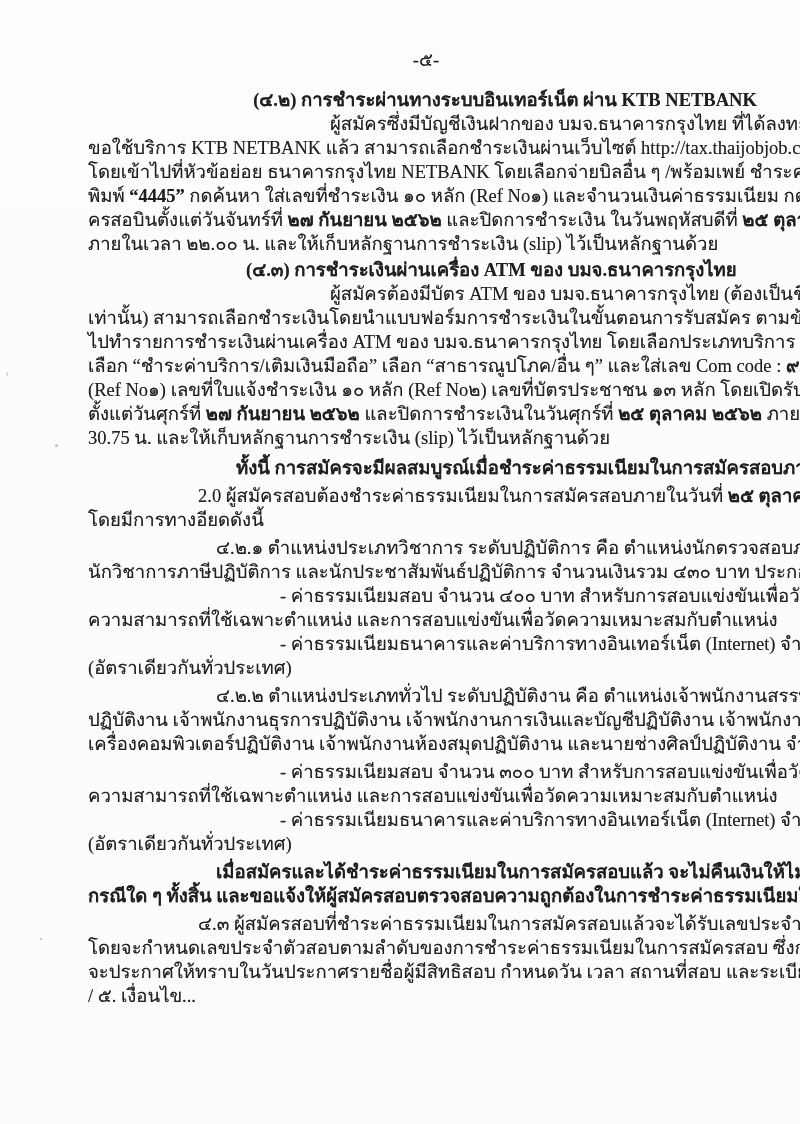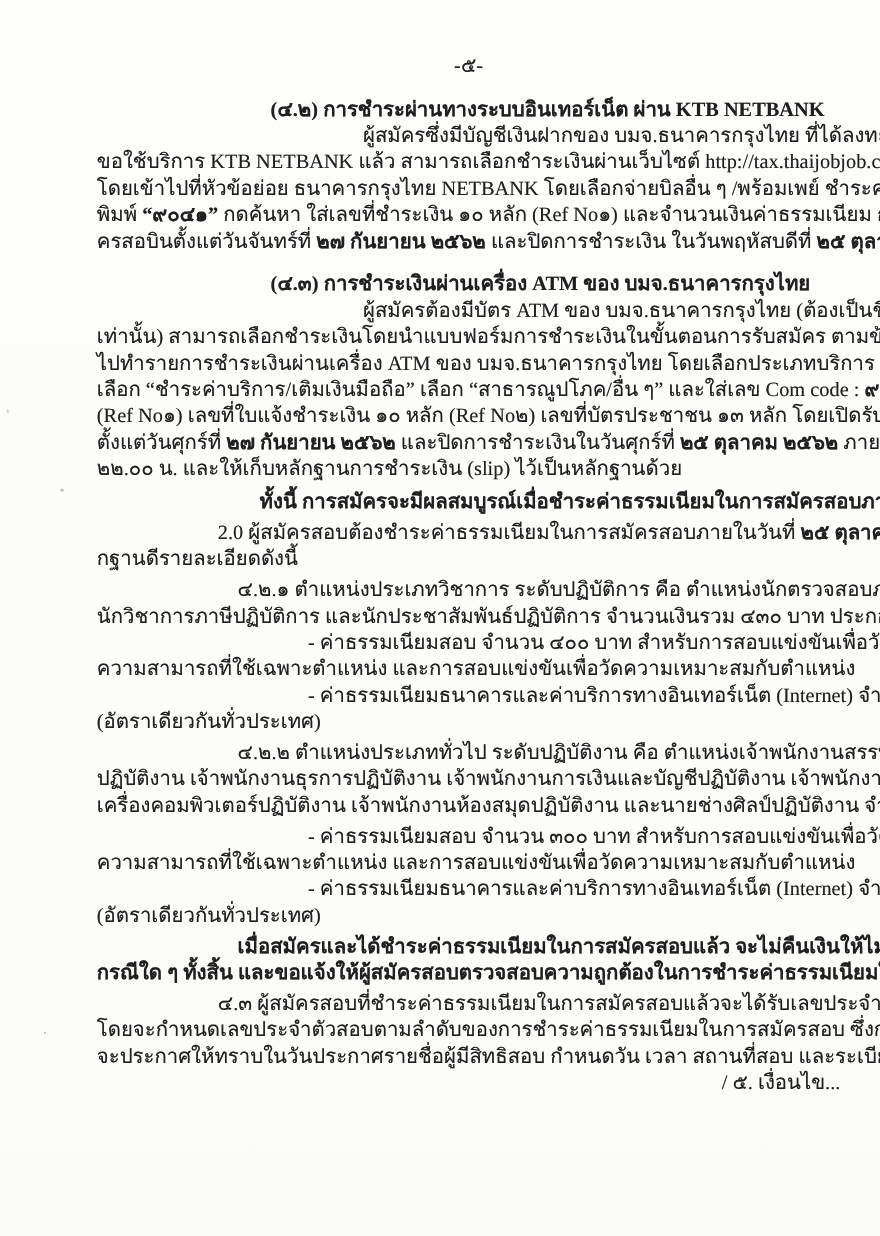--- a/index.html
+++ b/index.html
@@ -21,64 +21,65 @@
   }
   .block { margin: 0; }
   .line {
     font-size: 18.5px;
     line-height: 24px;
     white-space: nowrap;
     text-shadow: 0 0 0.5px rgba(45,45,45,0.55);
   }
   .b { font-weight: bold; }
   .align-center { text-align: center; }
-  .align-right  { text-align: right; }
+  .align-right  { text-align: left; }
   .speck {
     position: absolute;
     background: #8a8a86;
     border-radius: 50%;
     opacity: 0.55;
   }
 </style>
 </head>
 <body>
 
 <div class="page">
   <div class="content">
       <div class="block align-center">
         <div class="line"><span>-๕-</span></div>
       </div>
-      <div class="block" style="margin-top: 16px;">
+      <div class="block" style="margin-top: 16px; text-align: center;">
         <div class="line" style="padding-left: 158px;"><span class="b">(๔.๒) การชำระผ่านทางระบบอินเทอร์เน็ต ผ่าน KTB NETBANK</span></div>
       </div>
       <div class="block">
         <div class="line" style="padding-left: 242px;"><span>ผู้สมัครซึ่งมีบัญชีเงินฝากของ บมจ.ธนาคารกรุงไทย ที่ได้ลงทะเบียน (Register)</span></div>
         <div class="line"><span>ขอใช้บริการ KTB NETBANK แล้ว สามารถเลือกชำระเงินผ่านเว็บไซต์ http://tax.thaijobjob.com</span></div>
         <div class="line"><span>โดยเข้าไปที่หัวข้อย่อย ธนาคารกรุงไทย NETBANK โดยเลือกจ่ายบิลอื่น ๆ /พร้อมเพย์ ชำระค่าสินค้าและบริการ</span></div>
-        <div class="line"><span>พิมพ์ </span><span class="b">“๙๐๔๑”</span><span> กดค้นหา ใส่เลขที่ชำระเงิน ๑๐ หลัก (Ref No๑) และจำนวนเงินค่าธรรมเนียม กดตกลง</span></div>
+        <div class="line"><span>พิมพ์ </span><span class="b">“4445”</span><span> กดค้นหา ใส่เลขที่ชำระเงิน ๑๐ หลัก (Ref No๑) และจำนวนเงินค่าธรรมเนียม กดตกลง</span></div>
         <div class="line"><span>ครสอบินตั้งแต่วันจันทร์ที่ </span><span class="b">๒๗ กันยายน ๒๕๖๒</span><span> และปิดการชำระเงิน ในวันพฤหัสบดีที่ </span><span class="b">๒๕ ตุลาคม ๒๕๖๒</span></div>
+        <div class="line"><span>ภายในเวลา ๒๒.๐๐ น. และให้เก็บหลักฐานการชำระเงิน (slip) ไว้เป็นหลักฐานด้วย</span></div>
       </div>
-      <div class="block" style="margin-top: 15px;">
+      <div class="block" style="margin-top: 2px;">
         <div class="line" style="padding-left: 158px;"><span class="b">(๔.๓) การชำระเงินผ่านเครื่อง ATM ของ บมจ.ธนาคารกรุงไทย</span></div>
       </div>
       <div class="block">
         <div class="line" style="padding-left: 242px;"><span>ผู้สมัครต้องมีบัตร ATM ของ บมจ.ธนาคารกรุงไทย (ต้องเป็นชื่อของผู้สมัคร</span></div>
         <div class="line"><span>เท่านั้น) สามารถเลือกชำระเงินโดยนำแบบฟอร์มการชำระเงินในขั้นตอนการรับสมัคร ตามข้อ ๔.๑ (๓)</span></div>
         <div class="line"><span>ไปทำรายการชำระเงินผ่านเครื่อง ATM ของ บมจ.ธนาคารกรุงไทย โดยเลือกประเภทบริการ “บริการอื่น ๆ”</span></div>
         <div class="line"><span>เลือก “ชำระค่าบริการ/เติมเงินมือถือ” เลือก “สาธารณูปโภค/อื่น ๆ” และใส่เลข Com  code  :  </span><span class="b">๙๐๔๑</span></div>
         <div class="line"><span>(Ref No๑) เลขที่ใบแจ้งชำระเงิน ๑๐ หลัก (Ref No๒) เลขที่บัตรประชาชน ๑๓ หลัก โดยเปิดรับชำระเงิน</span></div>
         <div class="line"><span>ตั้งแต่วันศุกร์ที่ </span><span class="b">๒๗ กันยายน ๒๕๖๒</span><span>  และปิดการชำระเงินในวันศุกร์ที่ </span><span class="b">๒๕ ตุลาคม ๒๕๖๒</span><span> ภายในเวลา</span></div>
-        <div class="line"><span>๒๒.๐๐ น. และให้เก็บหลักฐานการชำระเงิน (slip) ไว้เป็นหลักฐานด้วย</span></div>
+        <div class="line"><span>30.75 น. และให้เก็บหลักฐานการชำระเงิน (slip) ไว้เป็นหลักฐานด้วย</span></div>
       </div>
       <div class="block" style="margin-top: 6px;">
         <div class="line" style="padding-left: 148px;"><span class="b">ทั้งนี้ การสมัครจะมีผลสมบูรณ์เมื่อชำระค่าธรรมเนียมในการสมัครสอบภายในวัน</span></div>
       </div>
       <div class="block" style="margin-top: 4px;">
         <div class="line" style="padding-left: 110px;"><span>2.0 ผู้สมัครสอบต้องชำระค่าธรรมเนียมในการสมัครสอบภายในวันที่ </span><span class="b">๒๕ ตุลาคม ๒๕๖๒</span></div>
-        <div class="line"><span>กฐานดีรายละเอียดดังนี้</span></div>
+        <div class="line"><span>โดยมีการทางอียดดังนี้</span></div>
       </div>
       <div class="block" style="margin-top: 4px;">
         <div class="line" style="padding-left: 128px;"><span>๔.๒.๑  ตำแหน่งประเภทวิชาการ ระดับปฏิบัติการ คือ ตำแหน่งนักตรวจสอบภาษีปฏิบัติการ</span></div>
         <div class="line"><span>นักวิชาการภาษีปฏิบัติการ และนักประชาสัมพันธ์ปฏิบัติการ จำนวนเงินรวม ๔๓๐ บาท ประกอบด้วย</span></div>
       </div>
       <div class="block">
         <div class="line" style="padding-left: 192px;"><span>- ค่าธรรมเนียมสอบ จำนวน ๔๐๐ บาท สำหรับการสอบแข่งขันเพื่อวัดความรู้</span></div>
         <div class="line"><span>ความสามารถที่ใช้เฉพาะตำแหน่ง และการสอบแข่งขันเพื่อวัดความเหมาะสมกับตำแหน่ง</span></div>
       </div>
       <div class="block">

